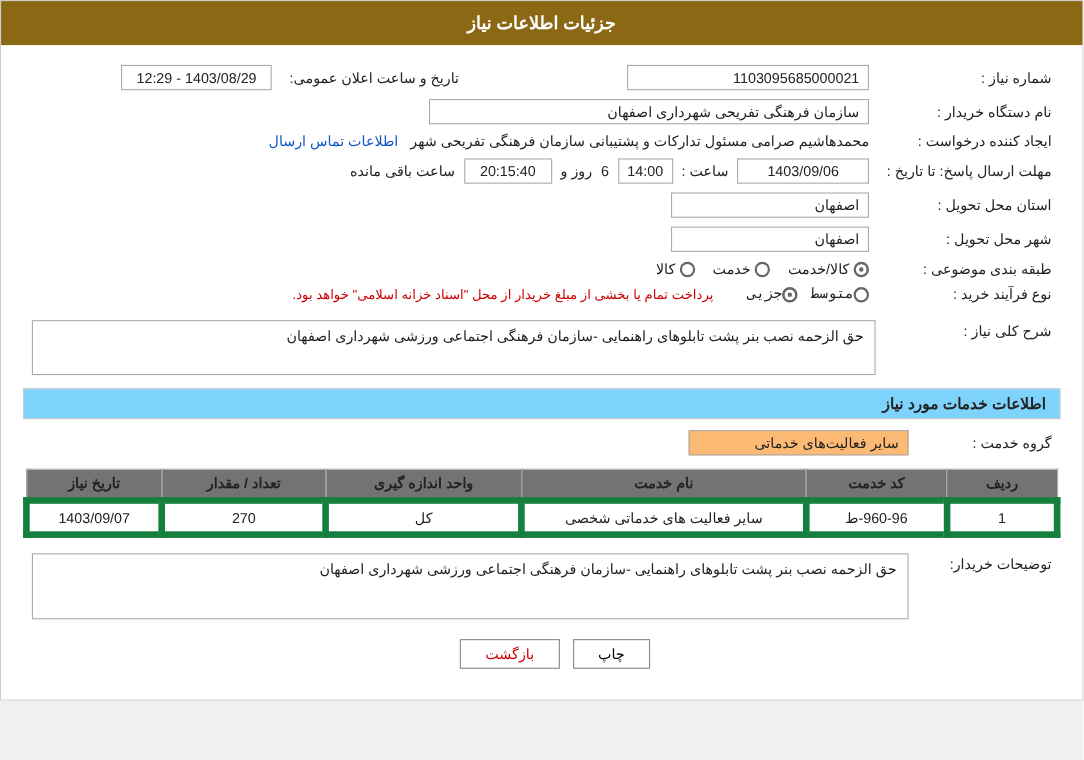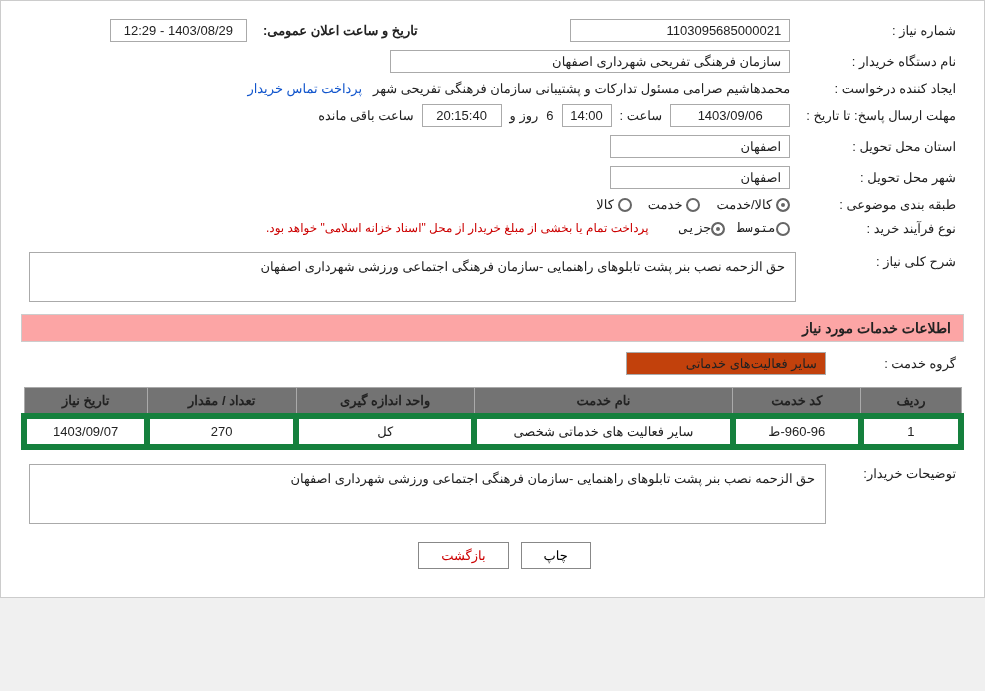--- a/index.html
+++ b/index.html
@@ -74,21 +74,21 @@
       text-align: center;
     }
     .remaining-box {
       border: 1px solid #aaa;
       background: #fff;
       padding: 3px 8px;
       min-width: 80px;
       text-align: center;
     }
     .section-header {
-      background: #fca5a5;
+      background: #7dd3fc;
       border: 1px solid #ccc;
       padding: 5px 12px;
       font-weight: bold;
       font-size: 14px;
       margin: 4px 0 6px 0;
       text-align: right;
     }
     .radio-row {
       display: flex;
       flex-direction: row;
@@ -151,21 +151,21 @@
       text-align: center;
       font-weight: bold;
     }
     .services-table td {
       border: 6px solid #15803d;
       padding: 5px 8px;
       text-align: center;
     }
     .toz-box {
       border: 1px solid #aaa;
-      background: #c2410c;
+      background: #fdba74;
       padding: 3px 8px;
       min-width: 200px;
       text-align: right;
       display: inline-block;
     }
     .buyer-desc-box {
       border: 1px solid #aaa;
       background: #fff;
       min-height: 60px;
       padding: 6px 10px;
@@ -202,50 +202,53 @@
       display: flex;
       flex-direction: row;
       align-items: center;
     }
   </style>
 </head>
 <body>
 
 <div class="page-wrapper">
 
+  <div class="page-header">
+    <span>جزئیات اطلاعات نیاز</span>
+  </div>
 
   <div class="content">
 
     <table class="info-table">
 
       <tbody>
           <tr>
         <td class="label-cell">شماره نیاز :</td>
         <td class="value-cell">
           <span class="value-box">1103095685000021</span>
         </td>
-        <td class="label-cell" style="text-align:left; padding-right:20px;font-weight:bold;">تاریخ و ساعت اعلان عمومی:</td>
+        <td class="label-cell" style="text-align:left; padding-right:20px;">تاریخ و ساعت اعلان عمومی:</td>
         <td>
           <span class="date-box">1403/08/29 - 12:29</span>
         </td>
       </tr>
 
       <tr>
         <td class="label-cell">نام دستگاه خریدار :</td>
         <td class="value-cell" colspan="3">
           <span class="value-box" style="min-width:400px;">سازمان فرهنگی تفریحی شهرداری اصفهان</span>
         </td>
       </tr>
 
       <tr>
         <td class="label-cell">ایجاد کننده درخواست :</td>
         <td class="value-cell" colspan="3">
           <span>محمدهاشیم صرامی مسئول تداركات و پشتیبانی سازمان فرهنگی تفریحی شهر</span>
           &nbsp;
-          <a class="link-blue" href="#">پرداخت تماس خریدار</a>
+          <a class="link-blue" href="#">اطلاعات تماس ارسال</a>
         </td>
       </tr>
 
       <tr>
         <td class="label-cell">مهلت ارسال پاسخ: تا تاریخ :</td>
         <td class="value-cell" colspan="3">
           <div class="row-flex" style="gap:8px; flex-wrap:wrap;">
             <span class="date-box">1403/09/06</span>
             <span>ساعت :</span>
             <span class="small-box">14:00</span>

